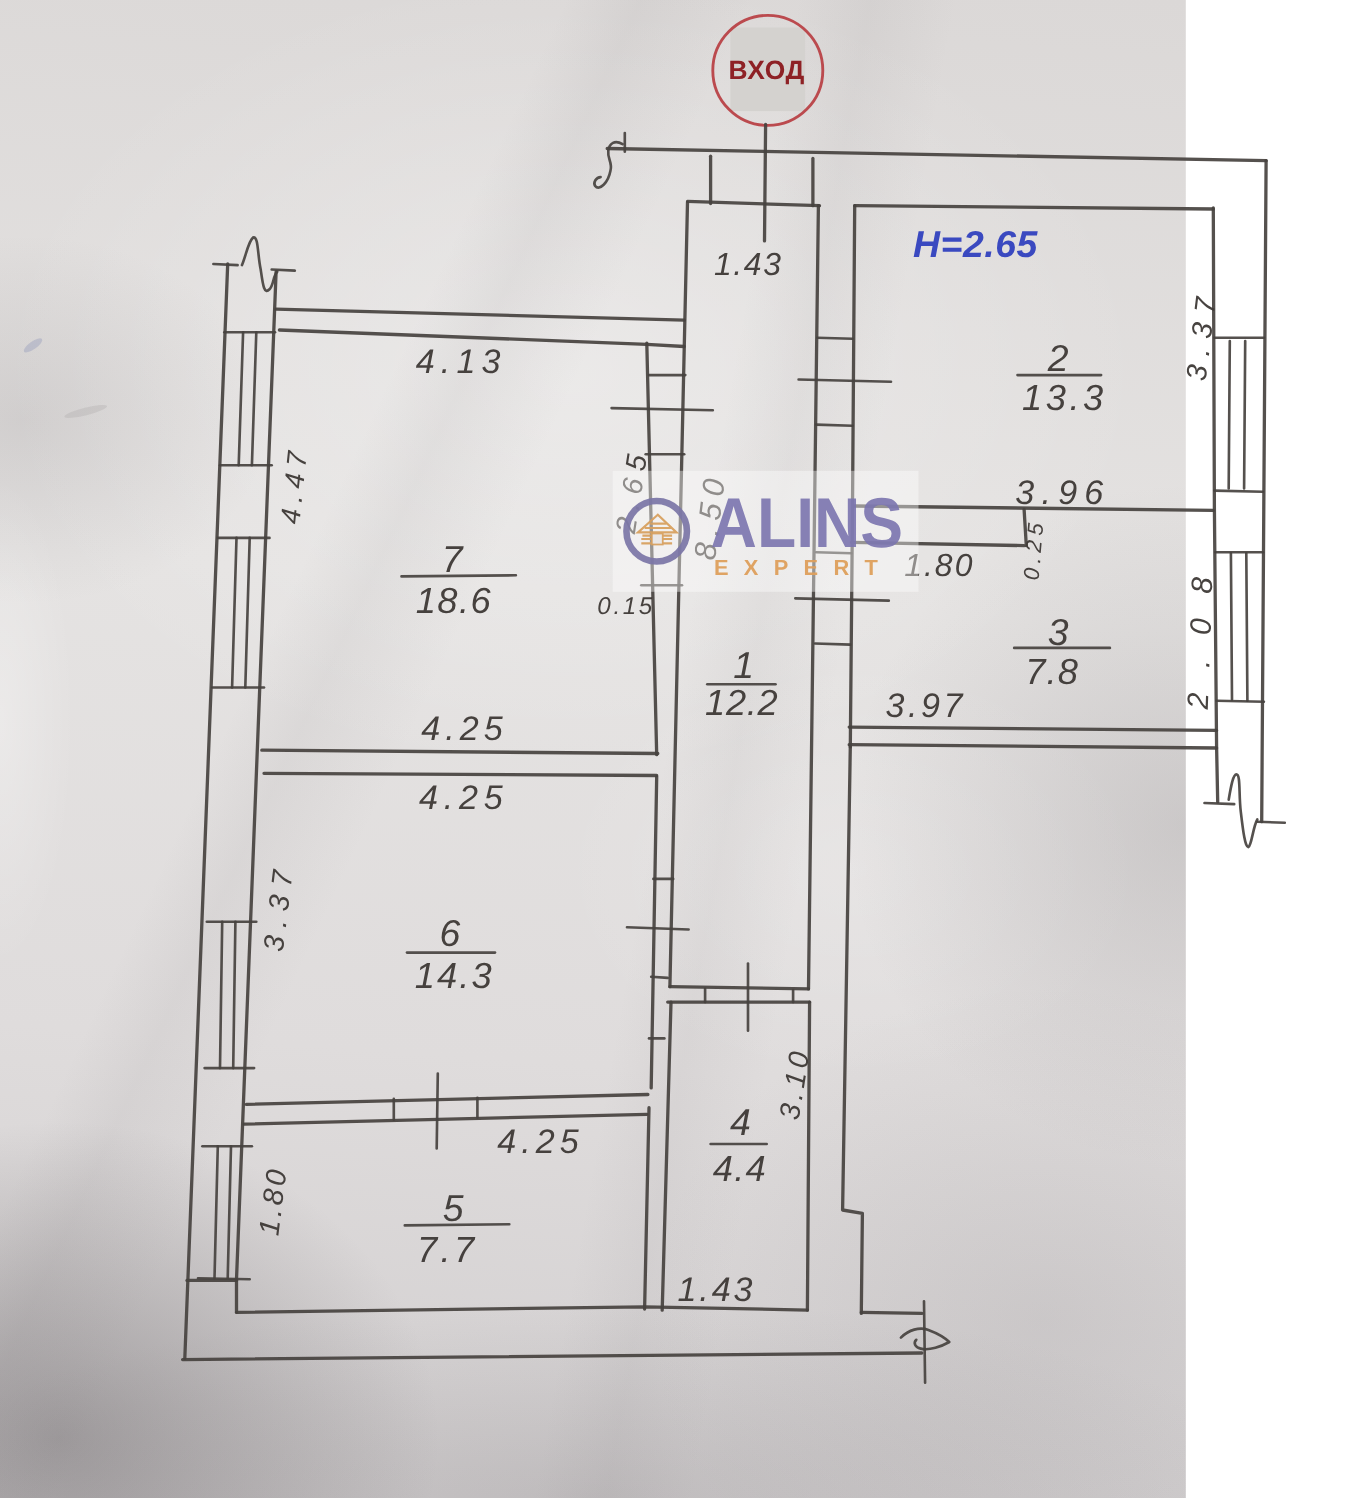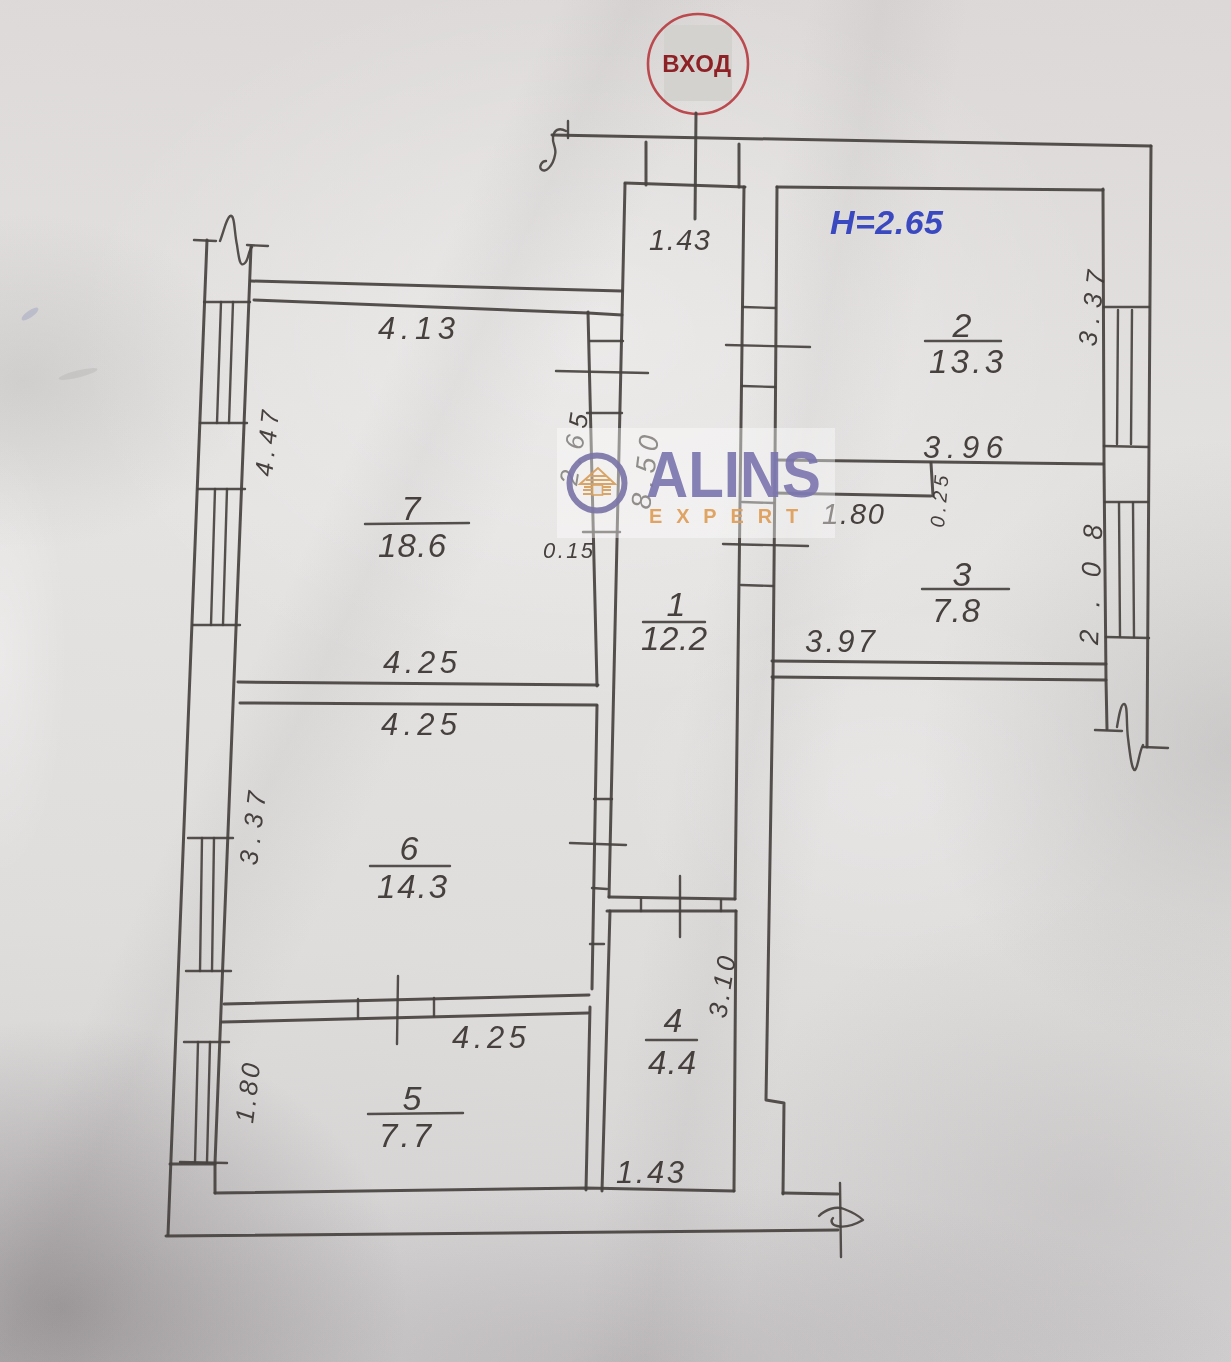--- a/index.html
+++ b/index.html
@@ -1,17 +1,17 @@
 <!DOCTYPE html>
 <html><head>
 <meta charset="utf-8">
 <style>
   html,body{margin:0;padding:0;}
   body{width:1231px;height:1362px;overflow:hidden;font-family:"Liberation Sans",sans-serif;}
-  .paper{position:relative;width:1231px;height:1362px;
+  .paper{position:relative;width:1078px;height:1362px;
     background:
       radial-gradient(ellipse 480px 400px at 5% 96%, rgba(95,90,93,0.45), transparent 72%),
       radial-gradient(ellipse 900px 260px at 50% 100%, rgba(120,115,118,0.22), transparent 70%),
       radial-gradient(ellipse 430px 430px at 100% 55%, rgba(120,115,118,0.22), transparent 72%),
       radial-gradient(ellipse 500px 420px at 88% 88%, rgba(130,125,128,0.16), transparent 72%),
       radial-gradient(ellipse 320px 240px at 2% 28%, rgba(125,120,123,0.18), transparent 70%),
       linear-gradient(115deg, transparent 30%, rgba(120,115,118,0.08) 34%, transparent 40%),
       linear-gradient(100deg, transparent 55%, rgba(120,115,118,0.07) 60%, transparent 66%),
       radial-gradient(ellipse 90px 300px at 0% 48%, rgba(255,255,255,0.30), transparent 75%),
       radial-gradient(ellipse 800px 560px at 48% 25%, rgba(255,255,255,0.32), transparent 66%),

